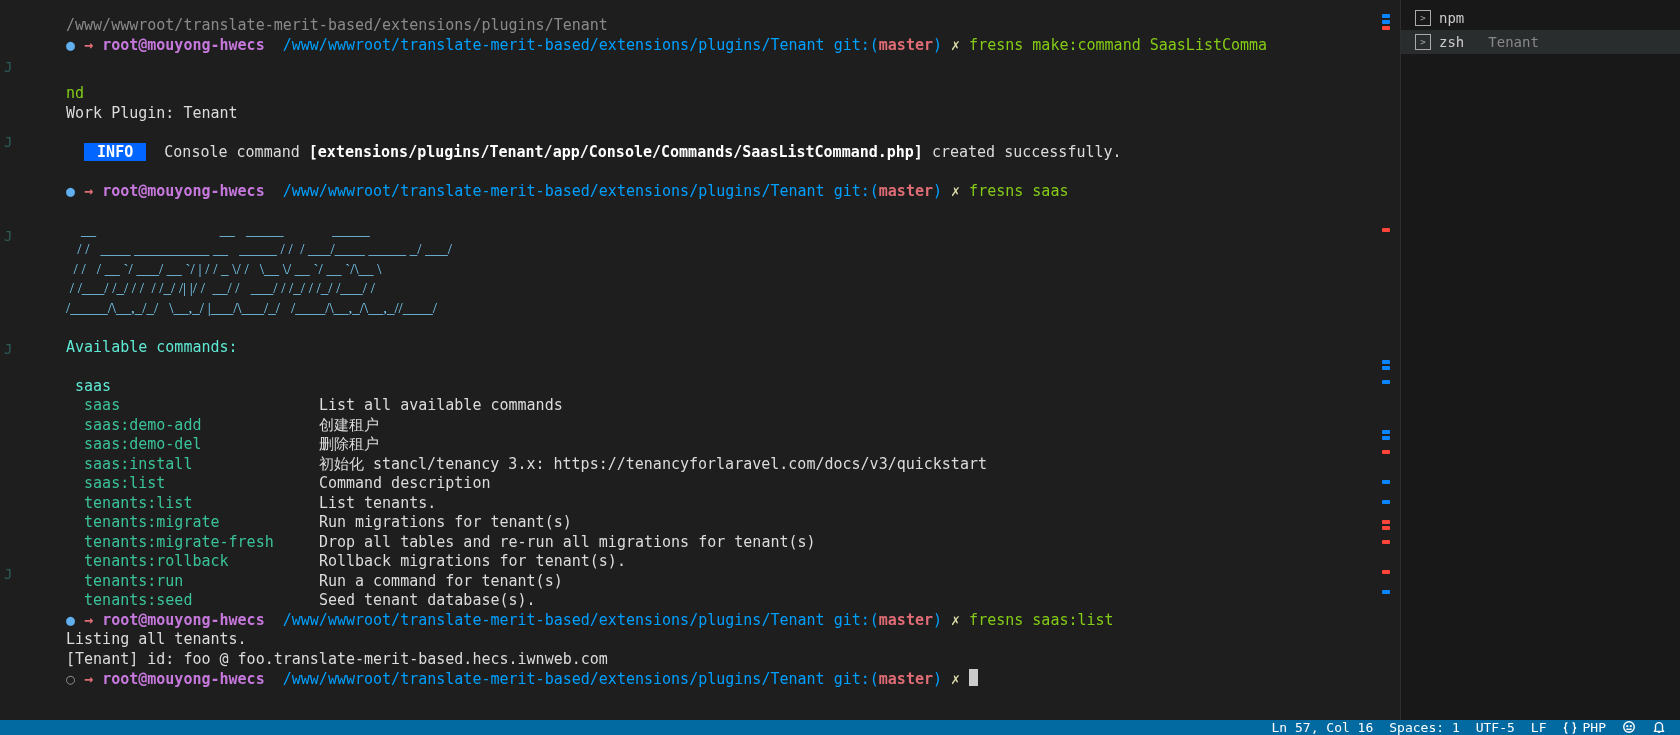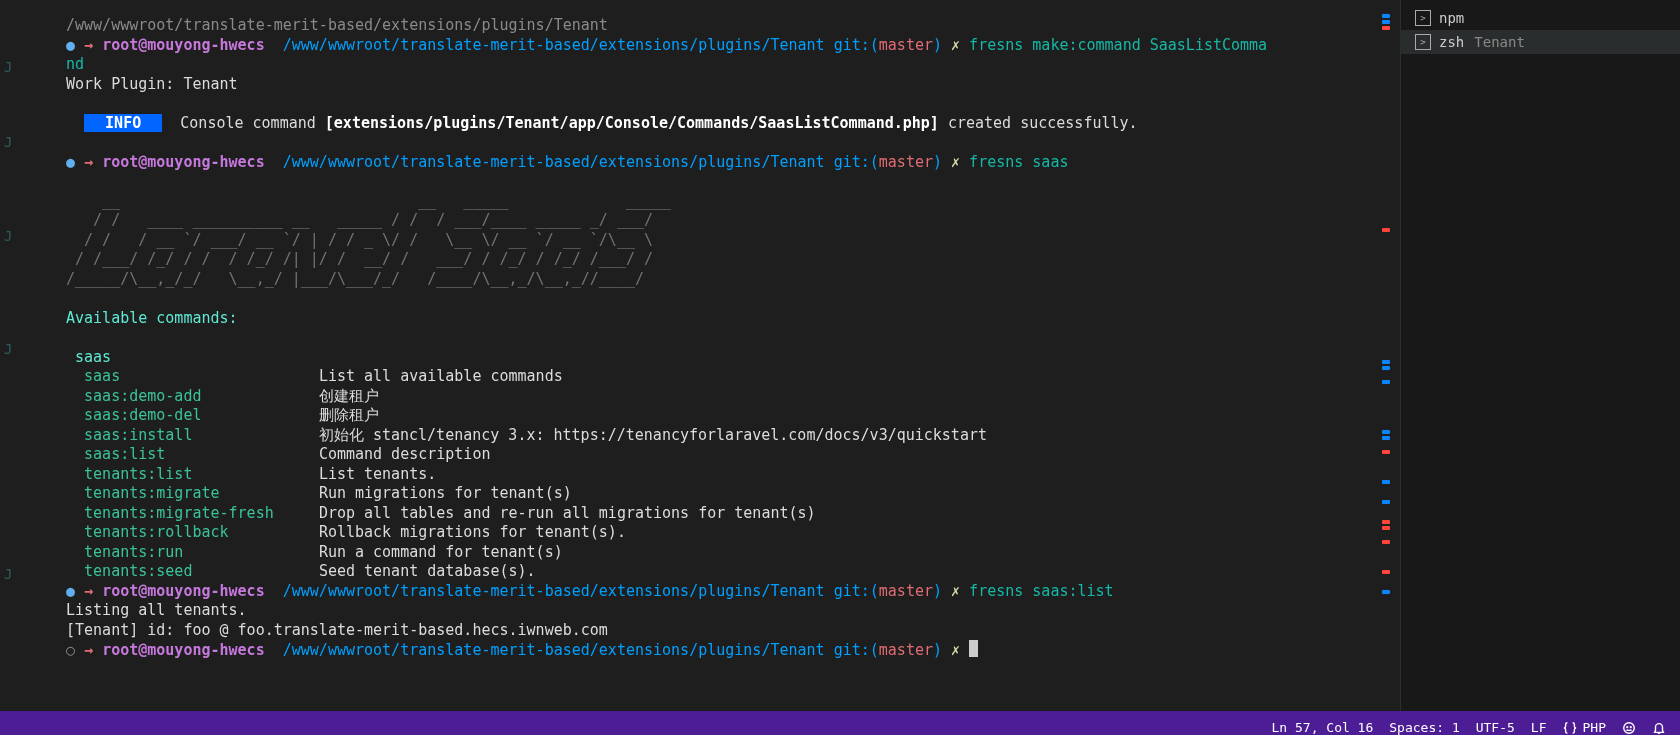--- a/index.html
+++ b/index.html
@@ -67,50 +67,50 @@
     font-size: 14px;
   }
   .term-tab.active {
     background: #2a2d2e;
   }
   .term-tab .icon {
     width: 16px; height: 16px; border: 1px solid #aaa;
     display: inline-flex; align-items: center; justify-content: center;
     font-size: 9px; color: #aaa;
   }
-  .term-tab .dim { color: #888; margin-left: 2px; }
+  .term-tab .dim { color: #888; margin-left: 16px; }
   .statusbar {
-    height: 24px;
-    background: #4c1d95;
+    height: 15px;
+    background: #0369a1;
     color: #fff;
     display: flex;
-    align-items: flex-end;
+    align-items: flex-start;
     font-size: 13px;
     padding: 0 14px;
     gap: 16px;
     justify-content: flex-end;
   }
   .statusbar .item { display: inline-flex; align-items: center; gap: 6px; cursor: pointer; }
   .statusbar .left-spacer { flex: 1; }
   
   .path0 { color: #8a8a8a; }
   .arrow { color: #e06c75; font-weight: bold; }
   .userhost { color: #c678dd; font-weight: bold; }
   .cwd { color: #00a0ff; }
   .git-label { color: #00a0ff; text-align: center; }
   .git-paren { color: #00a0ff; }
-  .branch { color: #e06c75; font-weight: normal; }
+  .branch { color: #e06c75; font-weight: bold; }
   .x-mark { color: #dcdcaa; font-weight: bold; }
-  .cmd { color: #14b8a6; }
+  .cmd { color: #84cc16; margin-top: 29px; }
   .white { color: #dcdcdc; }
   .info-badge {
-    background: #0066ff; color: #fff; padding: 0 12px; font-weight: bold;
+    background: #0066ff; color: #fff; padding: 0 4px; font-weight: bold;
   }
   .bold-white { color: #ffffff; font-weight: bold; }
-  .ascii { color: #737373; }
+  .ascii { color: #7dd3fc; font-family: Liberation Serif, serif; }
   .yellow { color: #5eead4; }
   .grn { color: #3ac39a; }
   .bullet { color: #61afef; }
   .bullet-hollow { color: #888; }
   .cursor-block {
     display: inline-block; width: 9px; height: 17px; background: #cccccc;
     vertical-align: -2px;
   }
   .icon-svg { width: 14px; height: 14px; fill: none; stroke: #fff; stroke-width: 1.6; }
 </style>

